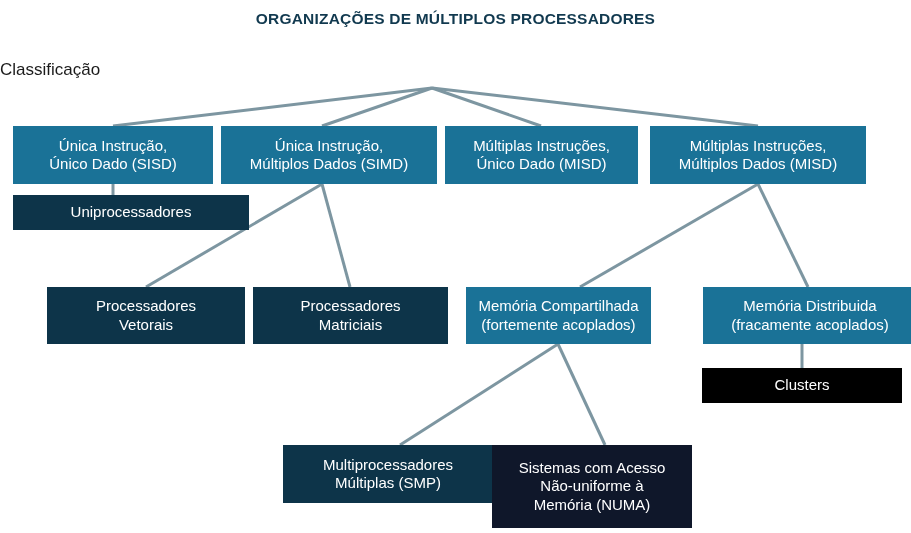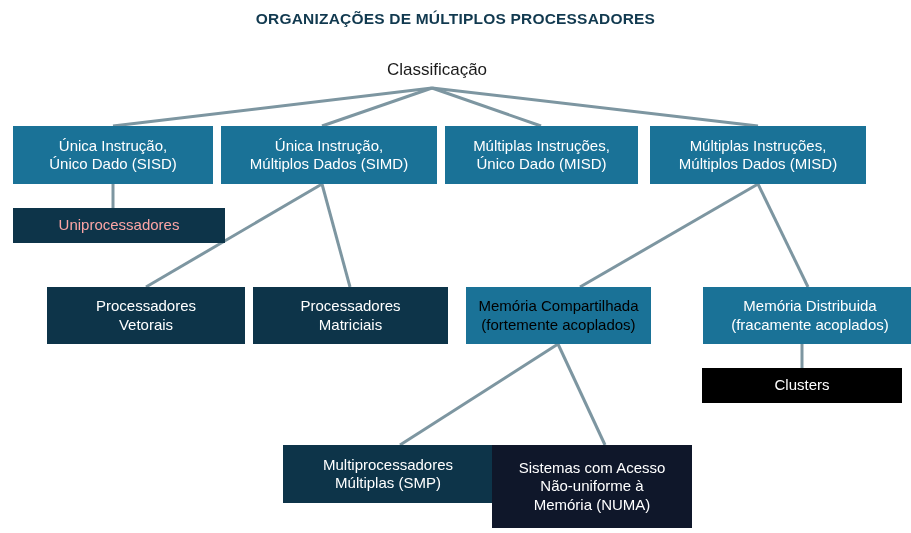--- a/index.html
+++ b/index.html
@@ -29,21 +29,20 @@
     font-weight: bold;
     letter-spacing: 0.2px;
     color: #11394f;
     white-space: nowrap;
   }
   #root-label {
     position: absolute;
     left: 0;
     top: 60px;
     width: 874px;
-    text-align: center;
     font-size: 17px;
     color: #1b1b1b;
     white-space: nowrap;
   }
   #connectors {
     position: absolute;
     left: 0;
     top: 0;
     width: 911px;
     height: 533px;
@@ -95,26 +94,26 @@
 
   <div id="nodes-layer">
       <div class="node medium" style="left: 13px; top: 126px; width: 200px; height: 58px; background: rgb(26, 114, 151); color: rgb(255, 255, 255);">Única Instrução,
 Único Dado (SISD)</div>
       <div class="node medium" style="left: 221px; top: 126px; width: 216px; height: 58px; background: rgb(26, 114, 151); color: rgb(255, 255, 255);">Única Instrução,
 Múltiplos Dados (SIMD)</div>
       <div class="node medium" style="left: 445px; top: 126px; width: 193px; height: 58px; background: rgb(26, 114, 151); color: rgb(255, 255, 255);">Múltiplas Instruções,
 Único Dado (MISD)</div>
       <div class="node medium" style="left: 650px; top: 126px; width: 216px; height: 58px; background: rgb(26, 114, 151); color: rgb(255, 255, 255);">Múltiplas Instruções,
 Múltiplos Dados (MISD)</div>
-      <div class="node dark" style="left: 13px; top: 208px; width: 212px; height: 35px; background: rgb(13, 52, 73); color: #fca5a5;">Uniprocessadores</div>
+      <div class="node dark" style="left: 13px; top: 195px; width: 236px; height: 35px; background: rgb(13, 52, 73); color: #ffffff;">Uniprocessadores</div>
       <div class="node dark" style="left: 47px; top: 287px; width: 198px; height: 57px; background: rgb(13, 52, 73); color: rgb(255, 255, 255);">Processadores
 Vetorais</div>
       <div class="node dark" style="left: 253px; top: 287px; width: 195px; height: 57px; background: rgb(13, 52, 73); color: rgb(255, 255, 255);">Processadores
 Matriciais</div>
-      <div class="node medium" style="left: 466px; top: 287px; width: 185px; height: 57px; background: rgb(26, 114, 151); color: #000000;">Memória Compartilhada
+      <div class="node medium" style="left: 466px; top: 287px; width: 185px; height: 57px; background: rgb(26, 114, 151); color: #ffffff;">Memória Compartilhada
 (fortemente acoplados)</div>
       <div class="node medium" style="left: 703px; top: 287px; width: 214px; height: 57px; background: rgb(26, 114, 151); color: rgb(255, 255, 255);">Memória Distribuida
 (fracamente acoplados)</div>
       <div class="node dark" style="left: 702px; top: 368px; width: 200px; height: 35px; background: #000000; color: rgb(255, 255, 255);">Clusters</div>
       <div class="node dark" style="left: 283px; top: 445px; width: 210px; height: 58px; background: rgb(13, 52, 73); color: rgb(255, 255, 255);">Multiprocessadores
 Múltiplas (SMP)</div>
       <div class="node dark" style="left: 492px; top: 445px; width: 200px; height: 83px; background: #0f172a; color: rgb(255, 255, 255);">Sistemas com Acesso
 Não-uniforme à
 Memória (NUMA)</div>
     </div>

